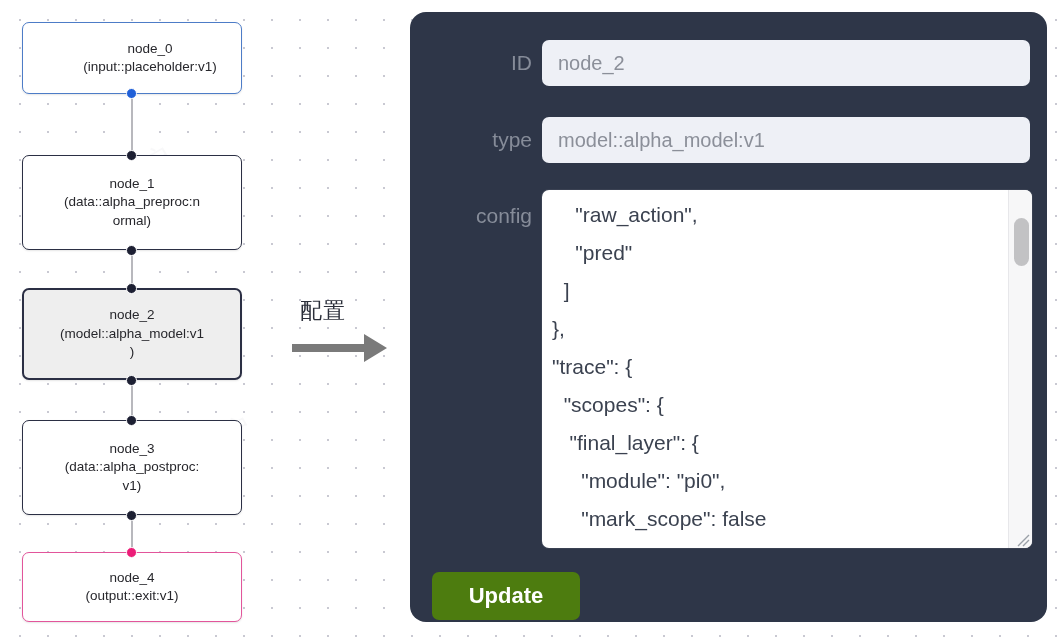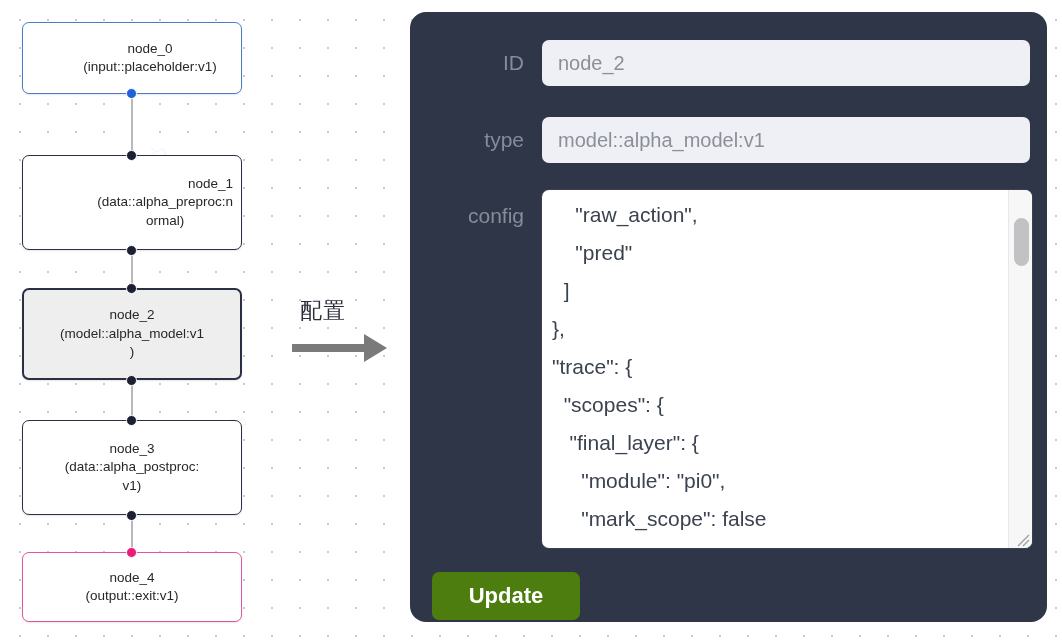--- a/index.html
+++ b/index.html
@@ -122,21 +122,21 @@
     overflow: hidden;
   }
   .field-row {
     position: absolute;
     display: flex;
     align-items: center;
   }
   .field-label {
     width: 110px;
     text-align: right;
-    padding-right: 18px;
+    padding-right: 10px;
     color: #868c99;
     font-size: 21px;
     box-sizing: border-box;
     font-family: "Liberation Sans", sans-serif;
   }
   .text-input {
     box-sizing: border-box;
     background: #eef0f6;
     border: none;
     border-radius: 7px;
@@ -244,21 +244,21 @@
   <div class="edge" style="left:131px; top:249px; height:45px;"></div>
   <div class="edge" style="left:131px; top:379px; height:47px;"></div>
   <div class="edge" style="left:131px; top:514px; height:44px;"></div>
 
   <div class="node blue" style="left:22px; top:22px; width:220px; height:72px;">
     <div class="nlabel">node_0</div>
     <div class="nlabel">(input::placeholder:v1)</div>
   </div>
   <div class="handle blue" style="left:126px; top:88px;"></div>
 
-  <div class="node" style="left:22px; top:155px; width:220px; height:95px;align-items:flex-end;">
+  <div class="node" style="left:22px; top:155px; width:220px; height:95px;">
     <div class="nlabel">node_1</div>
     <div class="nlabel">(data::alpha_preproc:n
 ormal)</div>
   </div>
   <div class="handle" style="left:126px; top:150px;"></div>
   <div class="handle" style="left:126px; top:245px;"></div>
 
   <div class="node sel" style="left:22px; top:288px; width:220px; height:92px;">
     <div class="nlabel">node_2</div>
     <div class="nlabel">(model::alpha_model:v1

